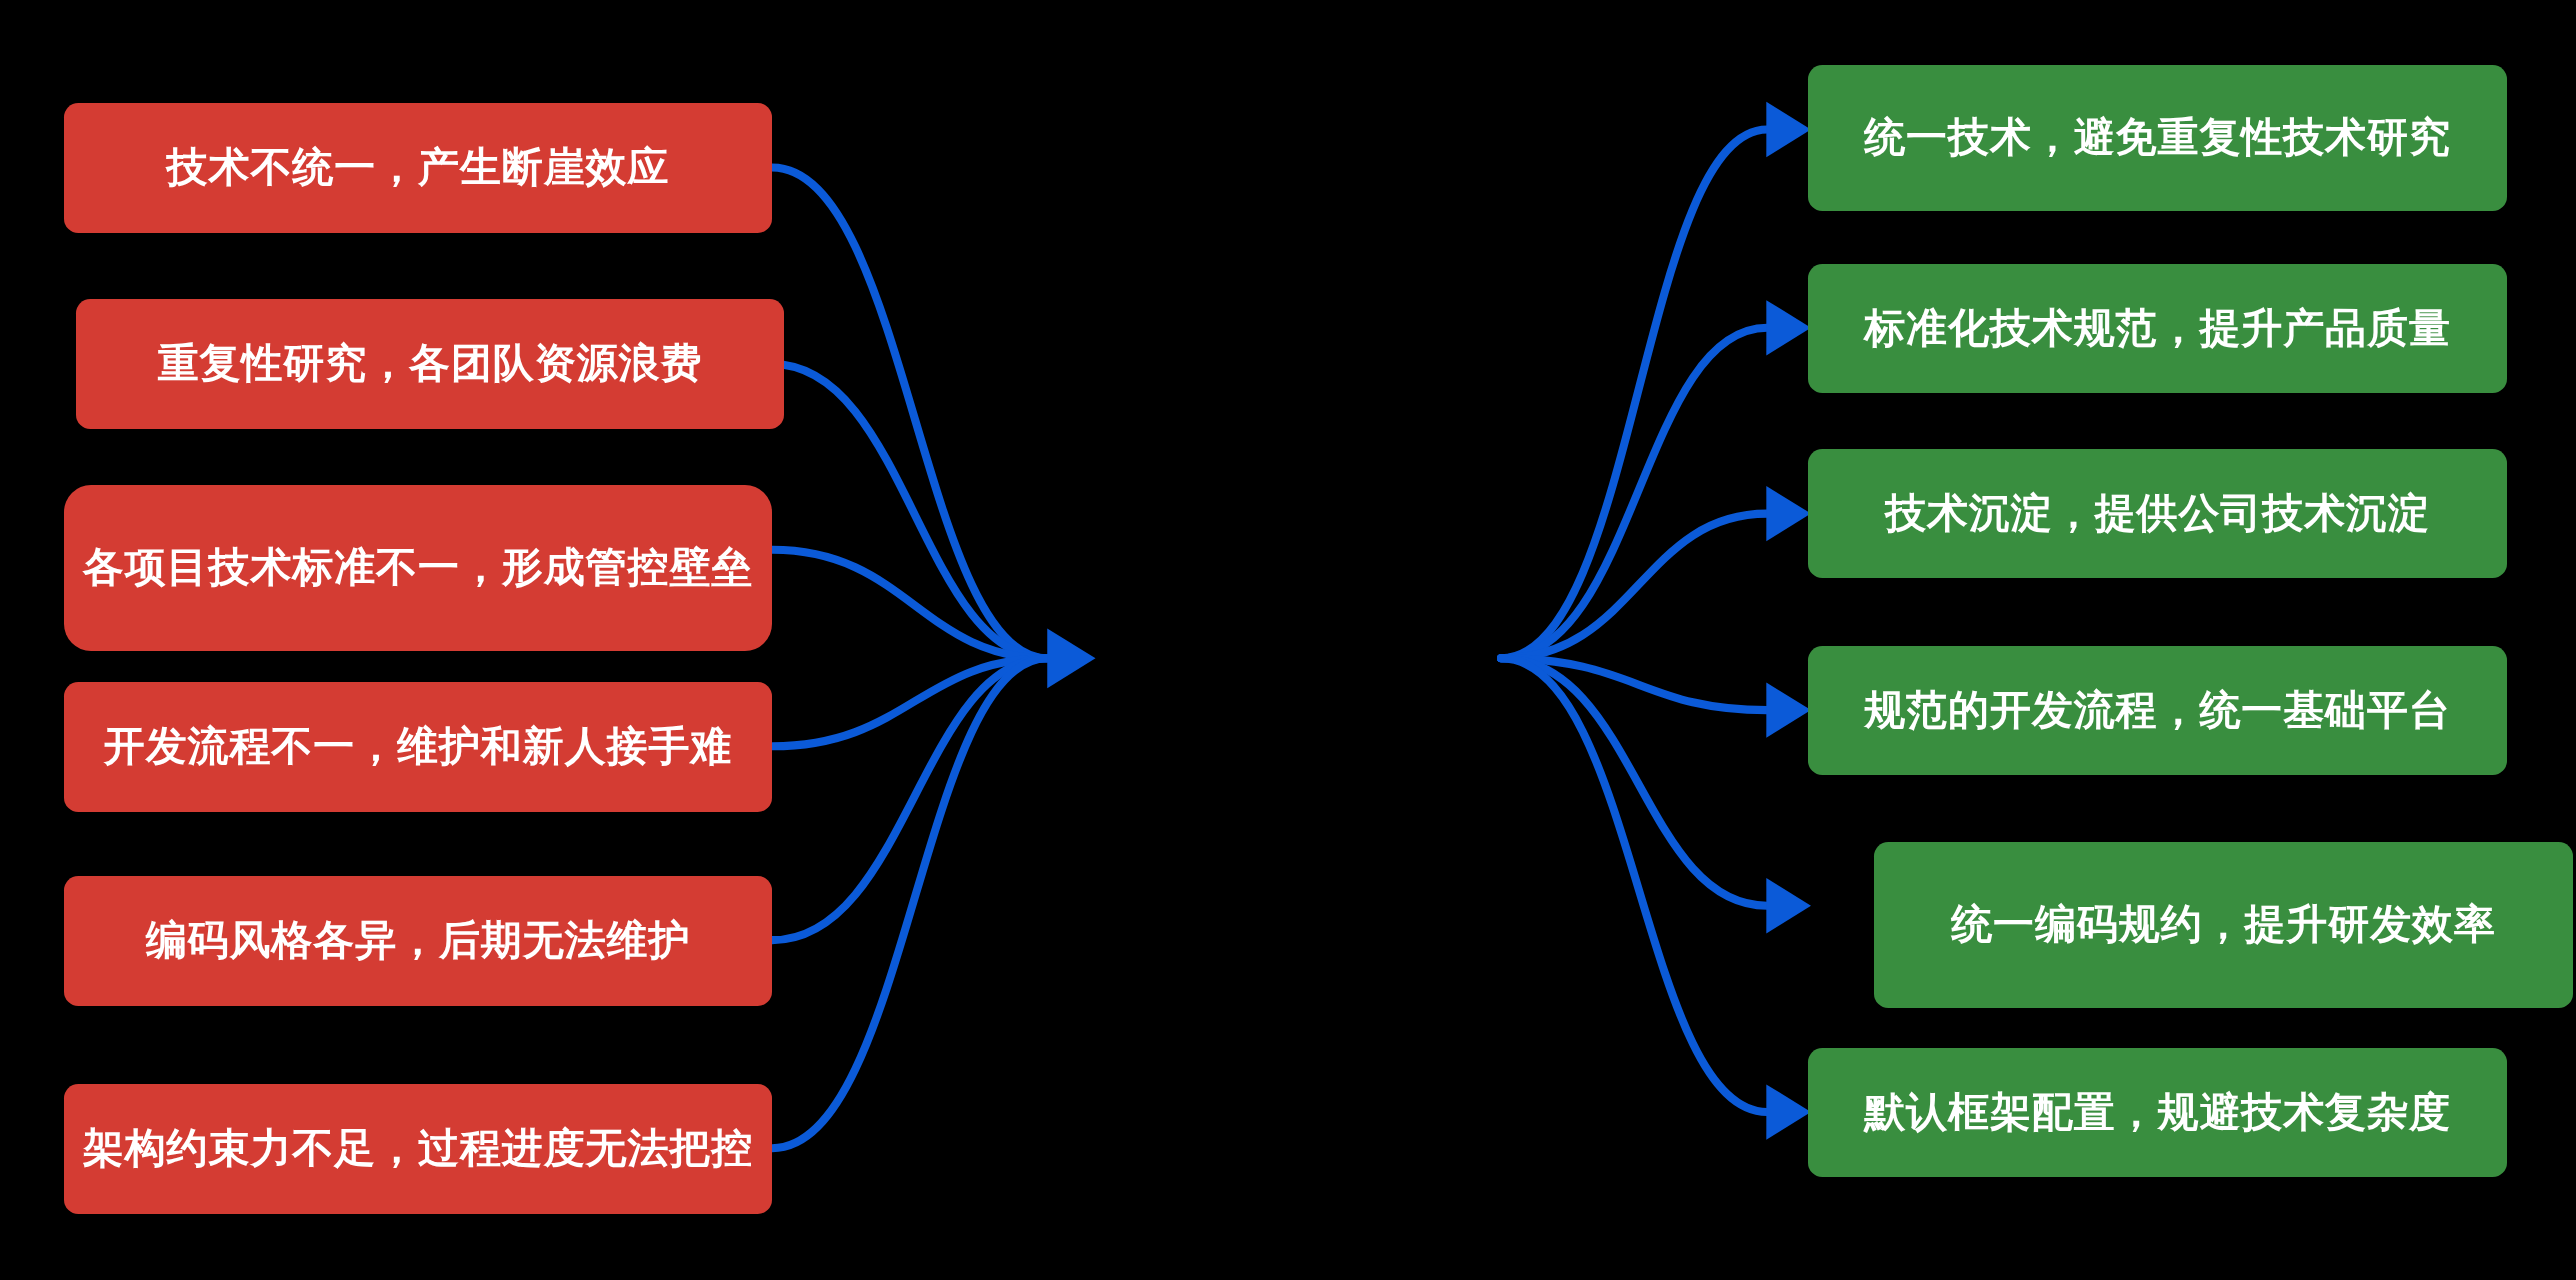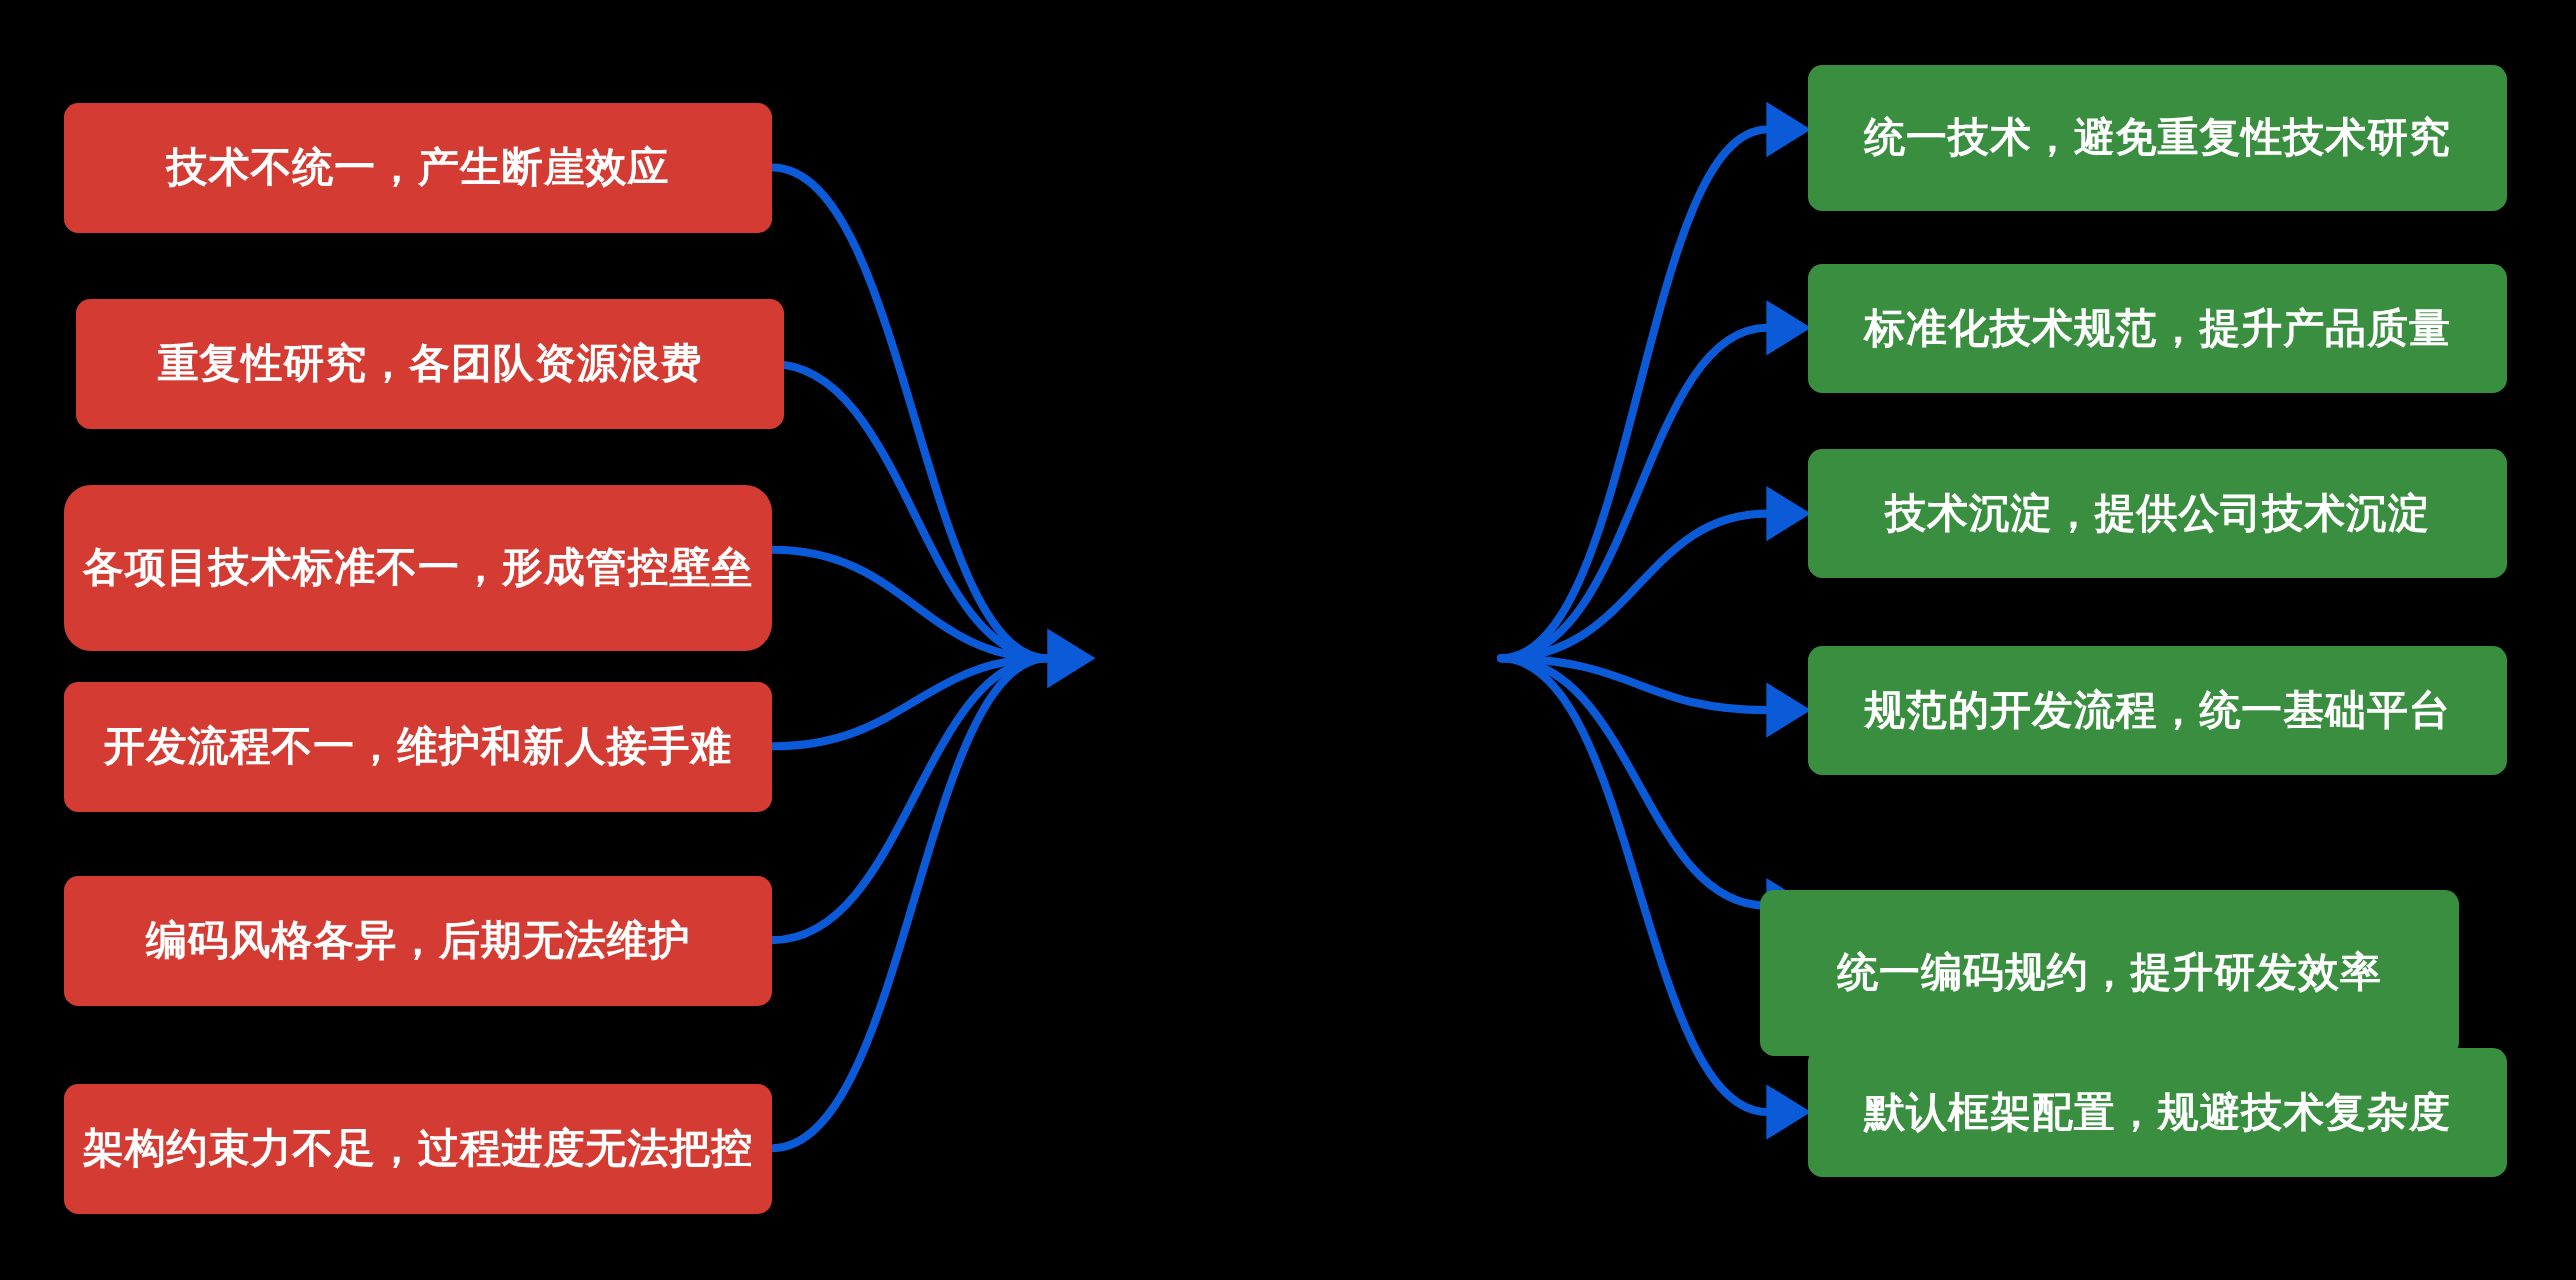--- a/index.html
+++ b/index.html
@@ -70,21 +70,21 @@
       </div>
       <div class="node benefit" style="left: 1808px; top: 264px; width: 699px; height: 129px;">
         <span>标准化技术规范，提升产品质量</span>
       </div>
       <div class="node benefit" style="left: 1808px; top: 449px; width: 699px; height: 129px;">
         <span>技术沉淀，提供公司技术沉淀</span>
       </div>
       <div class="node benefit" style="left: 1808px; top: 646px; width: 699px; height: 129px;">
         <span>规范的开发流程，统一基础平台</span>
       </div>
-      <div class="node benefit" style="left: 1760px; top: 842px; width: 699px; height: 166px; margin-top: 48px;">
+      <div class="node benefit" style="left: 1874px; top: 842px; width: 699px; height: 166px;">
         <span>统一编码规约，提升研发效率</span>
       </div>
       <div class="node benefit" style="left: 1808px; top: 1048px; width: 699px; height: 129px;">
         <span>默认框架配置，规避技术复杂度</span>
       </div>
     </div>
 </div>
 
 
 </body></html>

